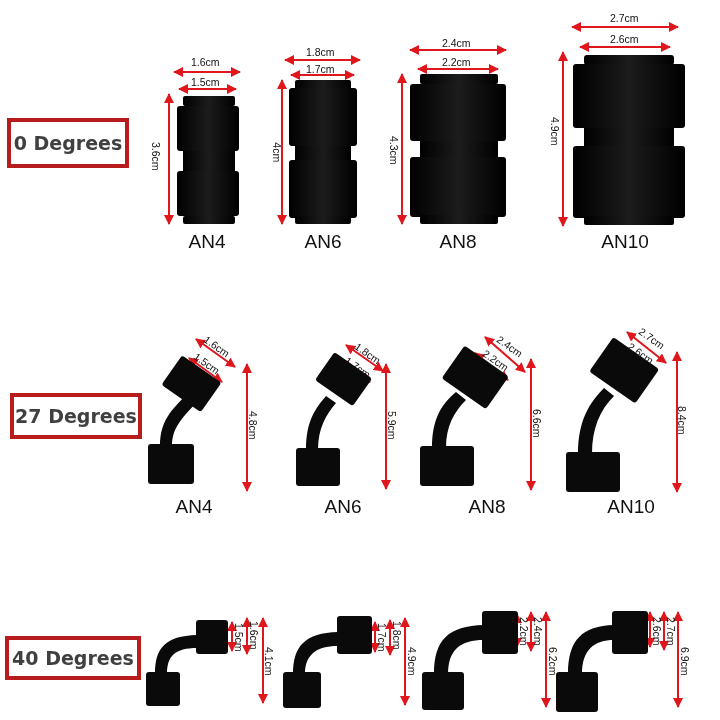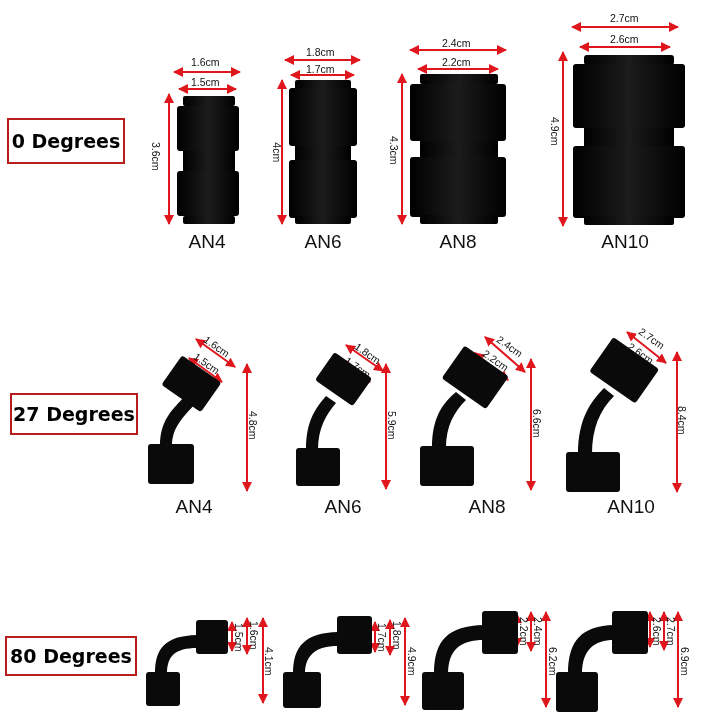--- a/index.html
+++ b/index.html
@@ -1,19 +1,19 @@
 <!DOCTYPE html>
 <html><head>
 <meta charset="utf-8">
 <style>
   html, body { margin: 0; padding: 0; background: #ffffff; }
   body { width: 720px; height: 720px; position: relative; overflow: hidden; font-family: "DejaVu Sans", sans-serif; }
   .label-box {
-    position: absolute; border: 2px solid #b91c1c; background: #fff;
-    color: #000000; font-weight: bold; font-size: 19px;
+    position: absolute; border: 4px solid #b91c1c; background: #fff;
+    color: #404040; font-weight: bold; font-size: 19px;
     display: flex; align-items: center; justify-content: center;
     font-family: "DejaVu Sans", sans-serif;
   }
   .fit-name {
     position: absolute; font-family: "Liberation Sans", sans-serif;
     font-size: 19px; color: #111; text-align: center; width: 80px;
   }
   .dim {
     position: absolute; font-family: "Liberation Sans", sans-serif;
     font-size: 10.5px; color: #111; white-space: nowrap; line-height: 1;
@@ -184,21 +184,21 @@
 <span class="dim d" style="left:498px;top:333px;">2.4cm</span>
 <span class="dim d" style="left:484px;top:347px;">2.2cm</span>
 <span class="dim v" style="left:522px;top:418px;">6.6cm</span>
 <span class="fit-name" style="left:447px;top:496px;">AN8</span>
 
 <span class="dim d" style="left:640px;top:325px;">2.7cm</span>
 <span class="dim d" style="left:629px;top:340px;">2.6cm</span>
 <span class="dim v" style="left:667px;top:415px;">8.4cm</span>
 <span class="fit-name" style="left:591px;top:496px;">AN10</span>
 
-<div class="label-box" style="left:5px;top:636px;width:128px;height:36px;">80 Degrees</div>
+<div class="label-box" style="left:5px;top:636px;width:128px;height:36px;">40 Degrees</div>
 <span class="dim v" style="left:224px;top:632px;">1.5cm</span>
 <span class="dim v" style="left:239px;top:630px;">1.6cm</span>
 <span class="dim v" style="left:254px;top:656px;">4.1cm</span>
 
 <span class="dim v" style="left:367px;top:632px;">1.7cm</span>
 <span class="dim v" style="left:382px;top:630px;">1.8cm</span>
 <span class="dim v" style="left:397px;top:656px;">4.9cm</span>
 
 <span class="dim v" style="left:509px;top:626px;">2.2cm</span>
 <span class="dim v" style="left:523px;top:626px;">2.4cm</span>

